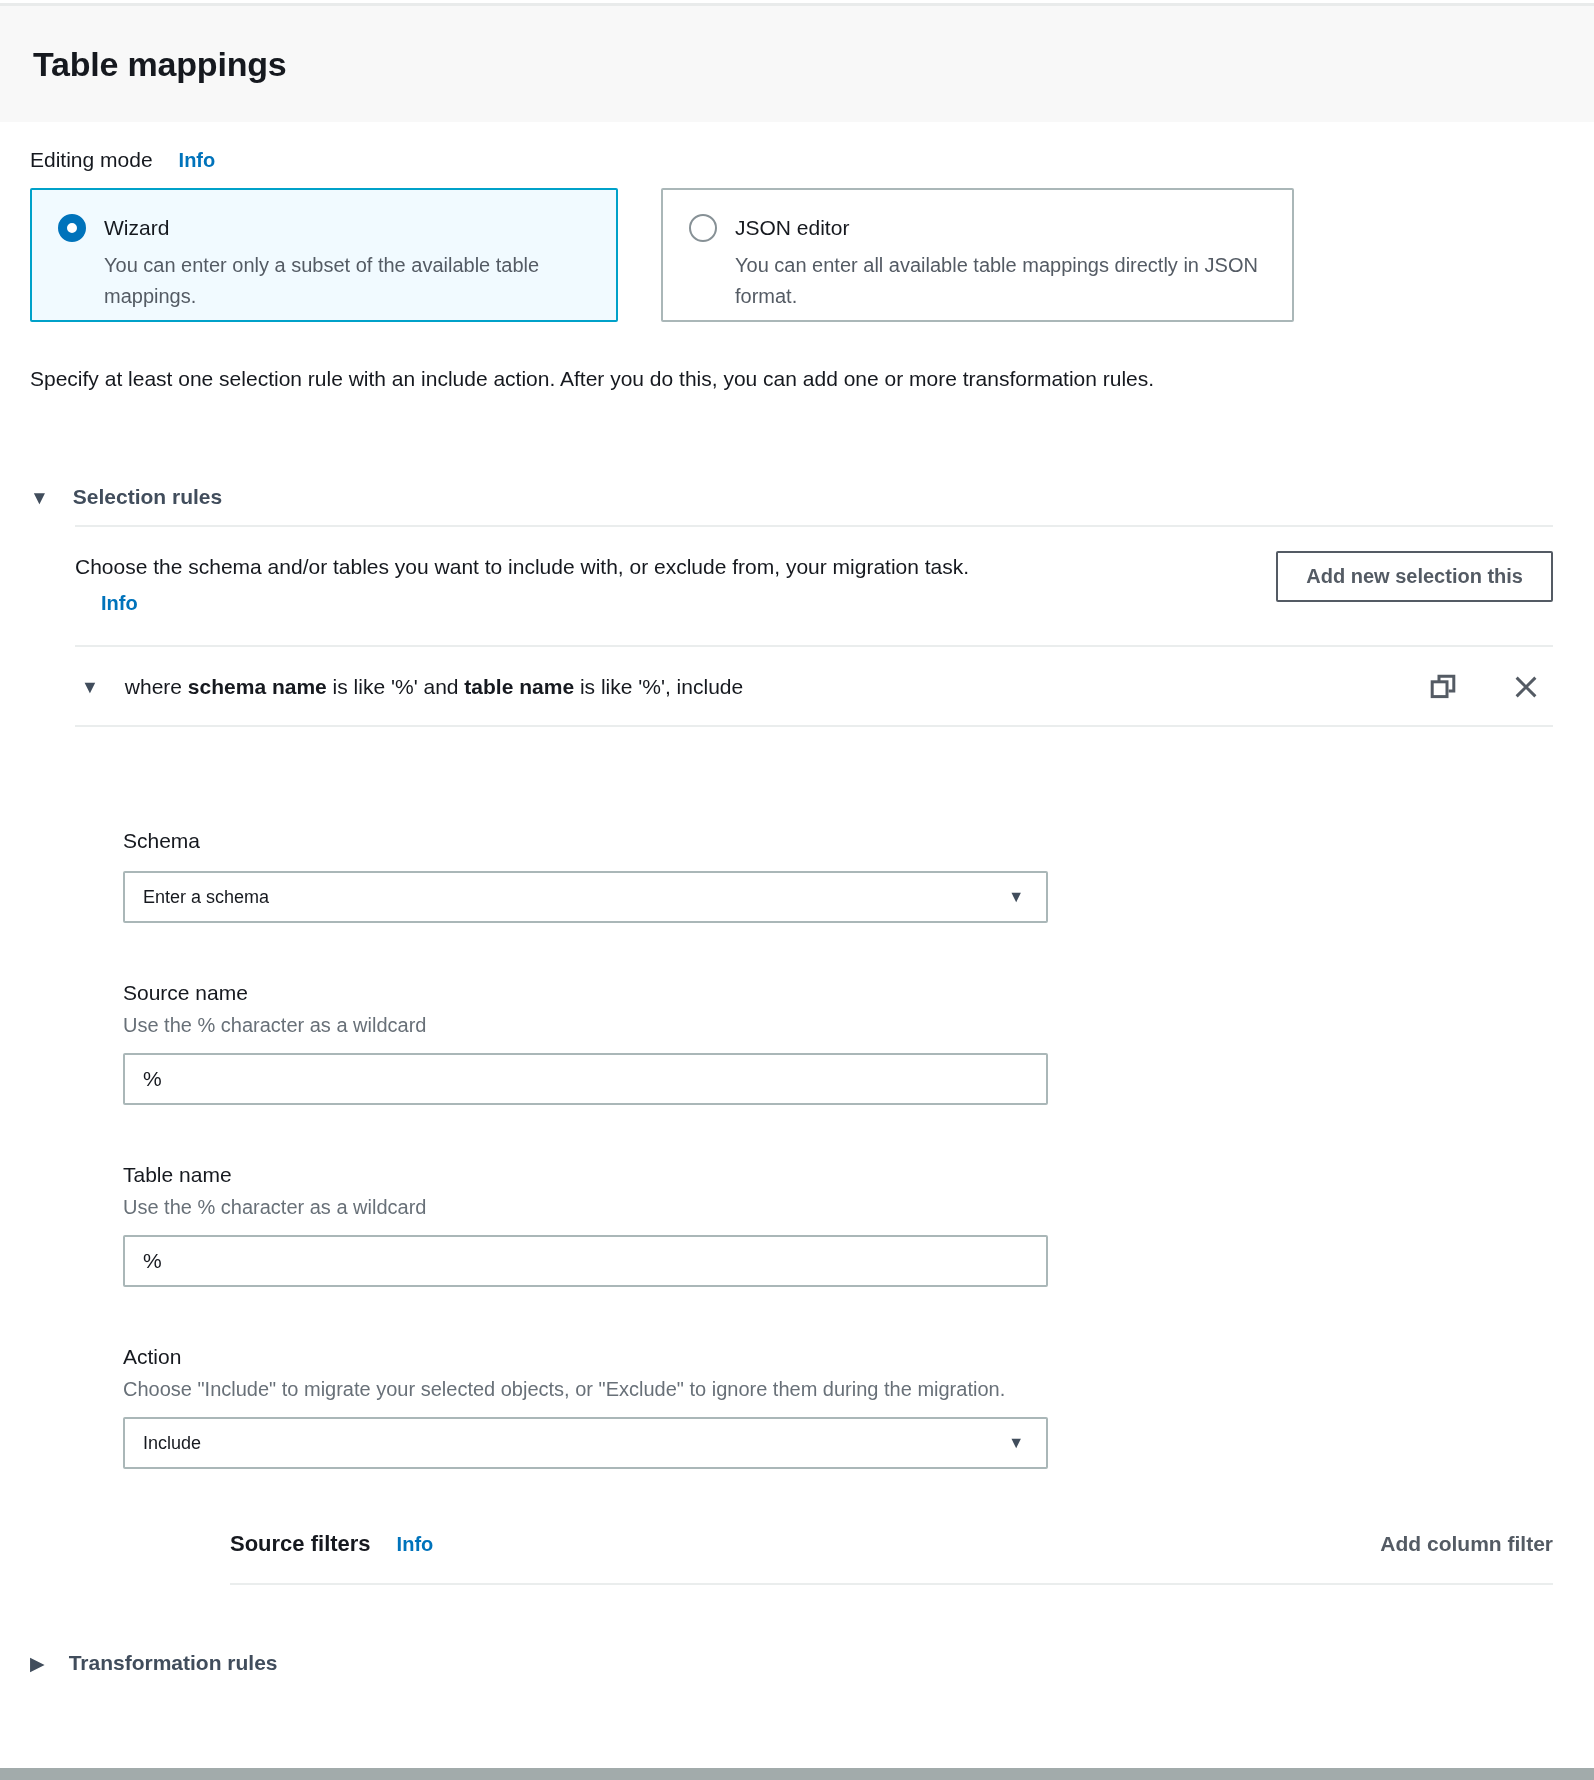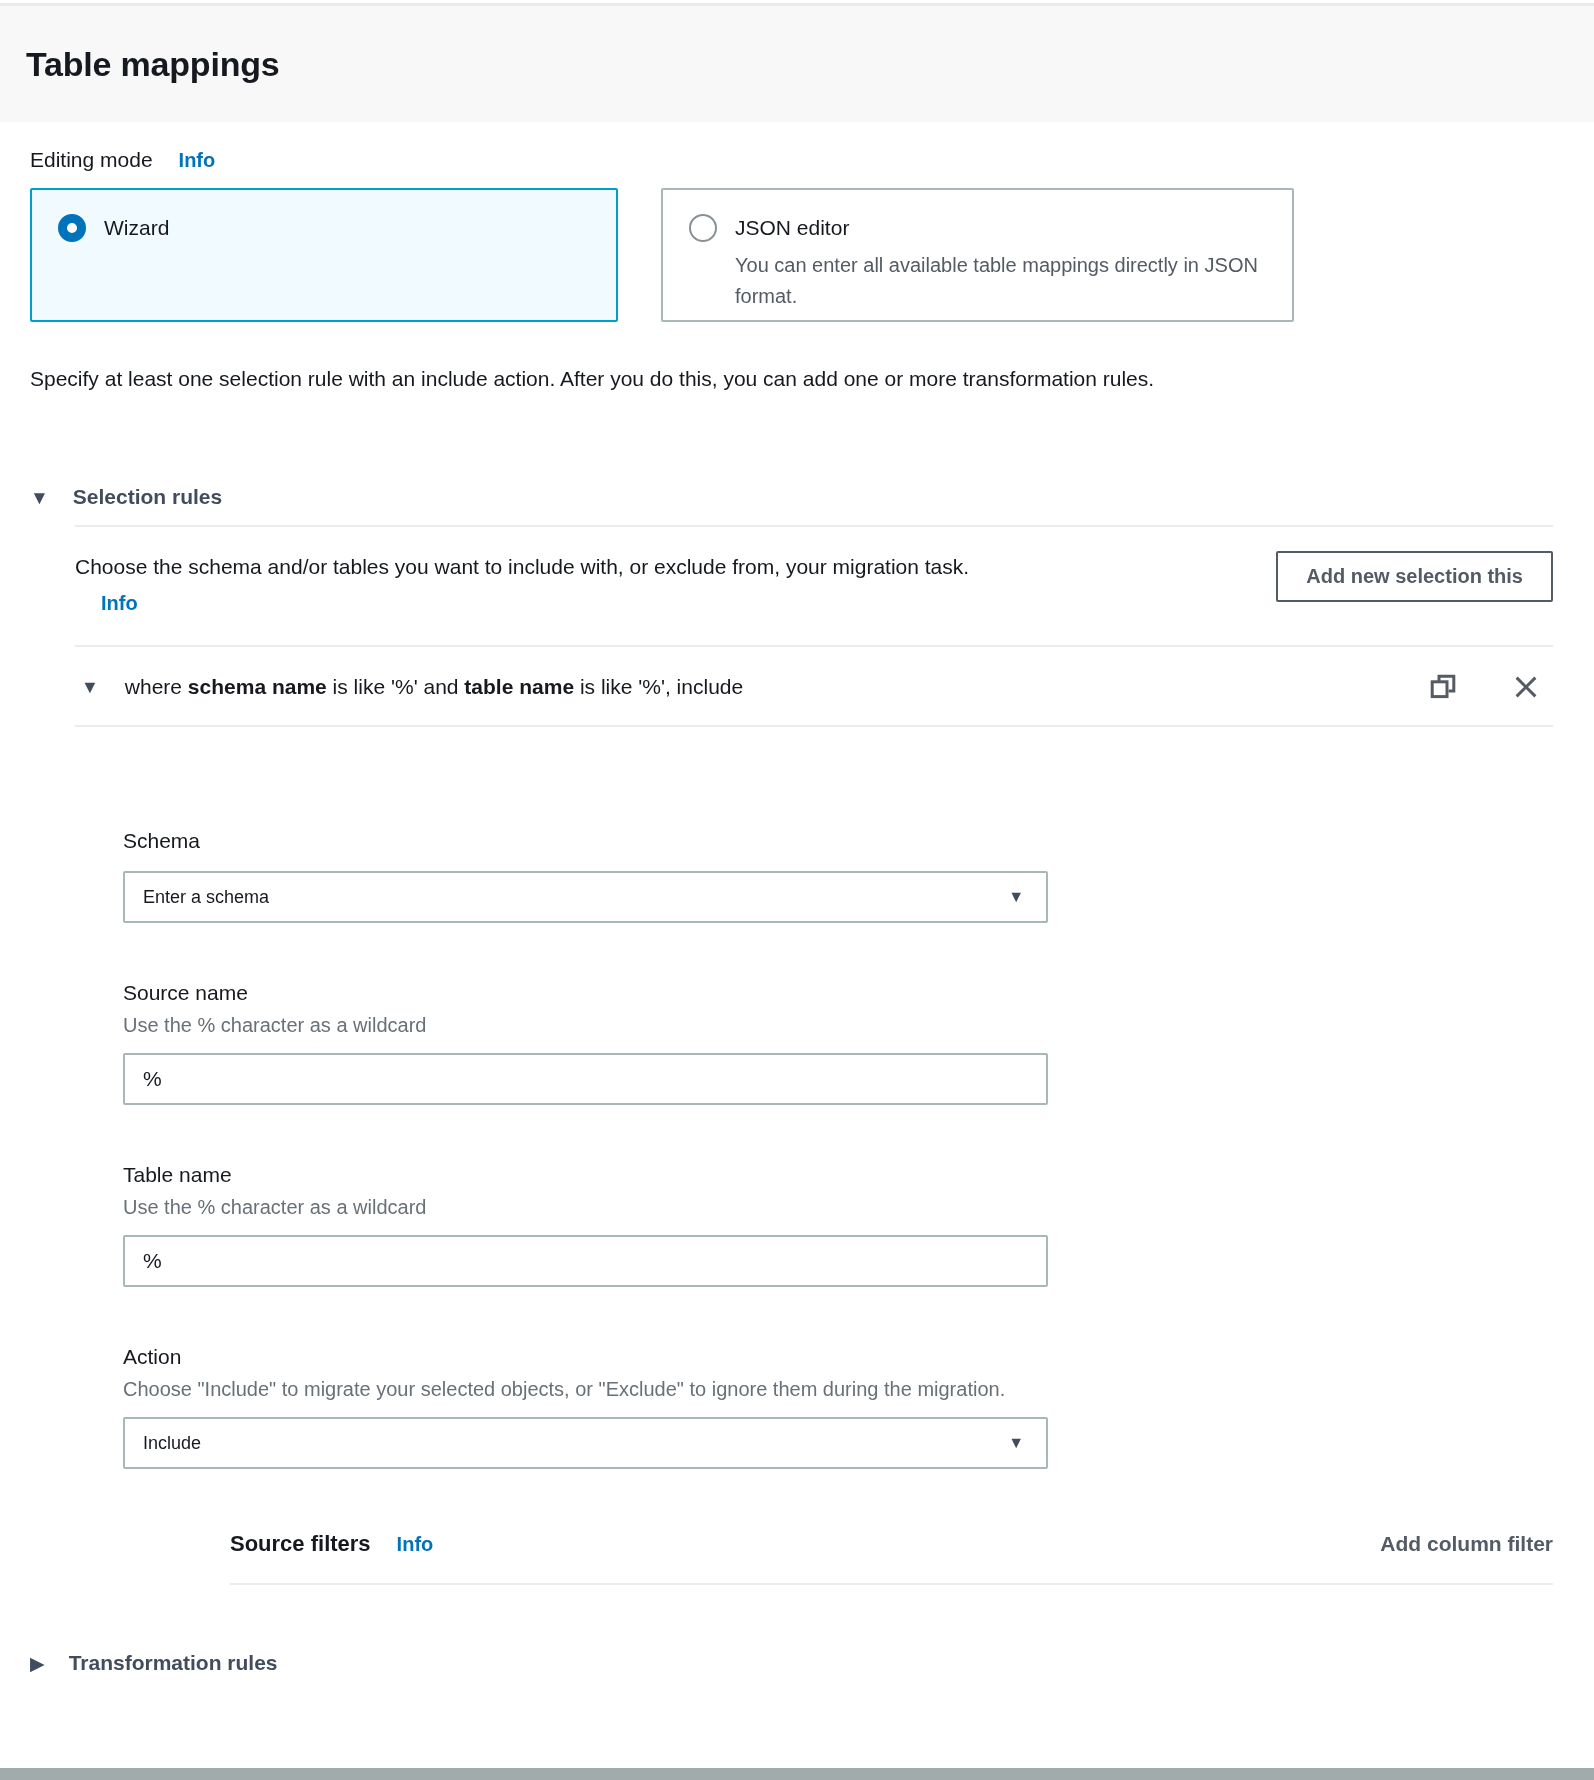--- a/index.html
+++ b/index.html
@@ -20,21 +20,21 @@
   html,body{margin:0;padding:0;}
   body{
     width:1594px;height:1780px;position:relative;background:#fff;
     font-family:"Liberation Sans", sans-serif;color:var(--text-primary);
     overflow:hidden;
   }
   .top-strip{height:3px;background:#ffffff;}
   .top-hairline{height:3px;background:#e9ebeb;}
   .panel-header{
     height:116px;background:var(--header-bg);
-    display:flex;align-items:center;padding:0 26px;
+    display:flex;align-items:center;padding:0 33px;
   }
   .panel-title{font-size:34px;font-weight:700;color:var(--text-primary);margin:0;letter-spacing:-0.2px;}
   .body{padding:0 41px 0 30px;}
 
   .field-head-row{display:flex;align-items:flex-end;margin-top:26px;}
   .field-head-label{font-size:21px;color:var(--text-primary);}
   .info-link{font-size:20px;font-weight:700;color:var(--link);text-decoration:none;margin-left:26px;cursor:pointer;}
 
   .tiles{display:flex;margin-top:16px;gap:43px;}
   .tile{
@@ -122,20 +122,21 @@
     <span class="field-head-label">Editing mode</span>
     <a class="info-link">Info</a>
   </div>
 
   <div class="tiles">
     <div class="tile tile-wizard selected">
       <div class="tile-top">
         <span class="radio checked"></span>
         <span class="tile-label">Wizard</span>
       </div>
+      <div class="tile-desc">You can enter only a subset of the available table mappings.</div>
     </div>
     <div class="tile tile-json">
       <div class="tile-top">
         <span class="radio unchecked"></span>
         <span class="tile-label">JSON editor</span>
       </div>
       <div class="tile-desc">You can enter all available table mappings directly in JSON format.</div>
     </div>
   </div>
 

